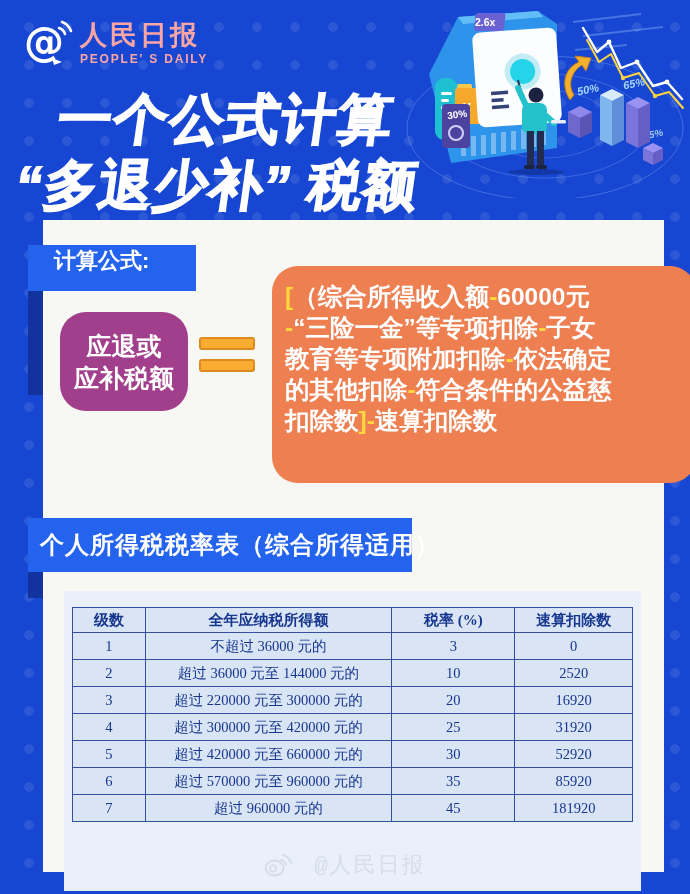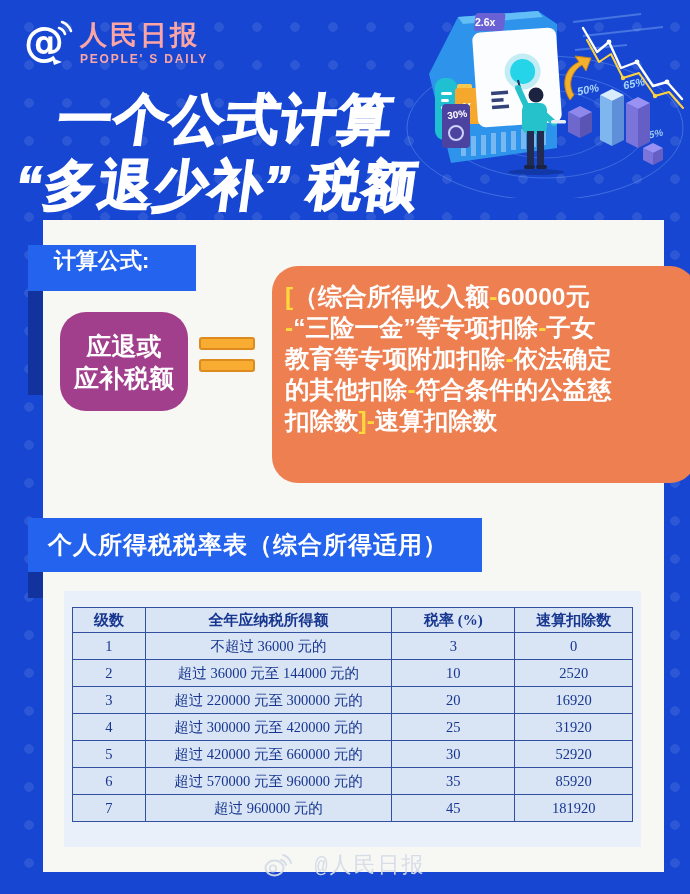--- a/index.html
+++ b/index.html
@@ -22,38 +22,38 @@
   .illus{position:absolute;left:405px;top:0;z-index:2;}
   
   .card{position:absolute;left:43px;top:220px;width:621px;height:652px;
         background:#f7f7f4;z-index:1;}
   .fold{position:absolute;width:15px;background:#12339e;z-index:2;}
   .fold-1{left:28px;top:245px;height:150px;}
   .fold-2{left:28px;top:518px;height:80px;}
   .ribbon{position:absolute;left:28px;z-index:3;background:#2463ee;color:#fff;
           font-weight:bold;box-sizing:border-box;white-space:nowrap;}
   .ribbon-label{top:245px;width:168px;height:46px;font-size:22px;line-height:31px;padding-left:26px;}
-  .ribbon-banner{top:518px;width:454px;height:54px;font-size:24px;line-height:54px;padding-left:20px;letter-spacing:1px;}
+  .ribbon-banner{top:518px;width:384px;height:54px;font-size:24px;line-height:54px;padding-left:12px;letter-spacing:1px;}
   
   .subject-box{position:absolute;left:60px;top:312px;width:128px;height:99px;z-index:3;
           background:#a23f8c;border-radius:26px;display:flex;flex-direction:column;
           justify-content:center;align-items:center;color:#fff;font-weight:bold;
           font-size:25px;line-height:1.28;}
   .equals{position:absolute;left:199px;top:337px;z-index:3;}
   .equals .bar{width:56px;height:13px;background:#f9ac32;border:2px solid #dd8a1f;
           border-radius:3px;box-sizing:border-box;}
   .equals .bar + .bar{margin-top:9px;}
   .formula-box{position:absolute;left:272px;top:266px;width:424px;height:217px;z-index:3;
           background:#ed7f51;border-radius:26px;box-sizing:border-box;
           padding:15px 10px 0 13px;}
   .fline{font-size:24.5px;font-weight:bold;line-height:31px;white-space:nowrap;letter-spacing:0;}
   .seg-w{color:#ffffff;}
   .seg-y{color:#ffd83e;}
   
-  .table-panel{position:absolute;left:64px;top:591px;width:577px;height:256px;z-index:3;
+  .table-panel{position:absolute;left:64px;top:591px;width:577px;height:300px;z-index:3;
           background:#e9f0fa;box-sizing:border-box;padding:16px 8px 8px 8px;}
   table.tax{width:100%;border-collapse:collapse;table-layout:fixed;
           font-family:"Liberation Serif","DejaVu Serif",serif;color:#16368f;}
   table.tax th,table.tax td{border:1px solid #31509f;background:#d9e4f4;
           text-align:center;vertical-align:middle;padding:0 2px;}
   table.tax th{height:24px;font-size:15px;font-weight:bold;}
   table.tax td{height:26px;font-size:14.5px;font-weight:normal;}
   .col-level{width:13%;}.col-income{width:44%;}.col-rate{width:22%;}.col-deduct{width:21%;}
   
   .watermark{position:absolute;left:0;right:0;top:850px;z-index:4;display:flex;

